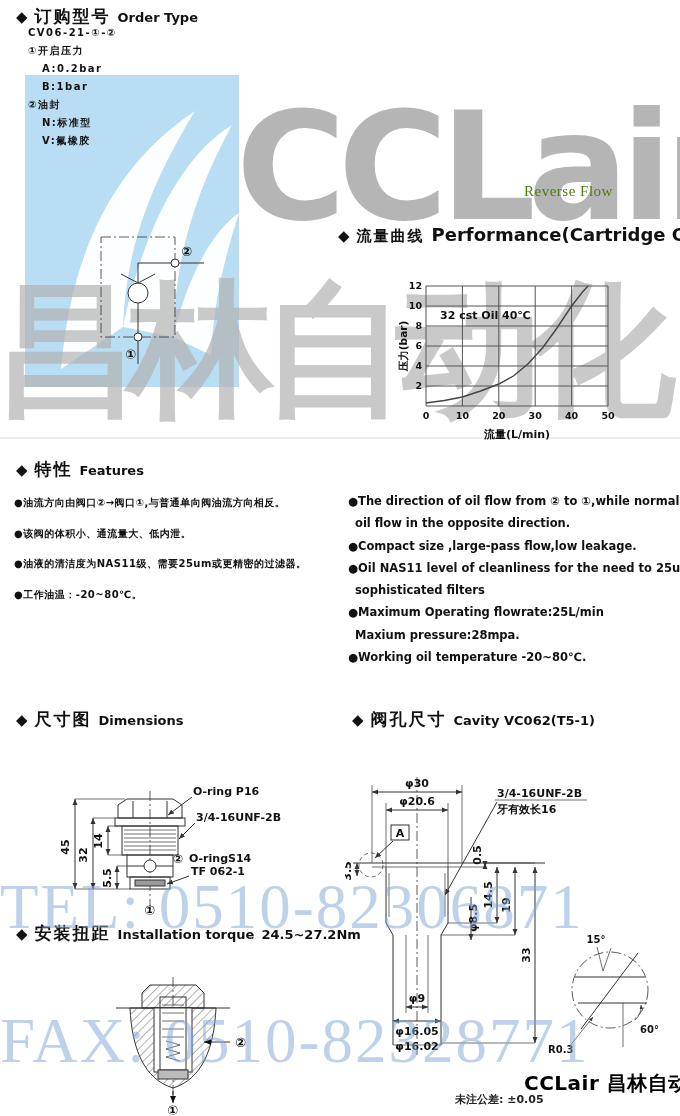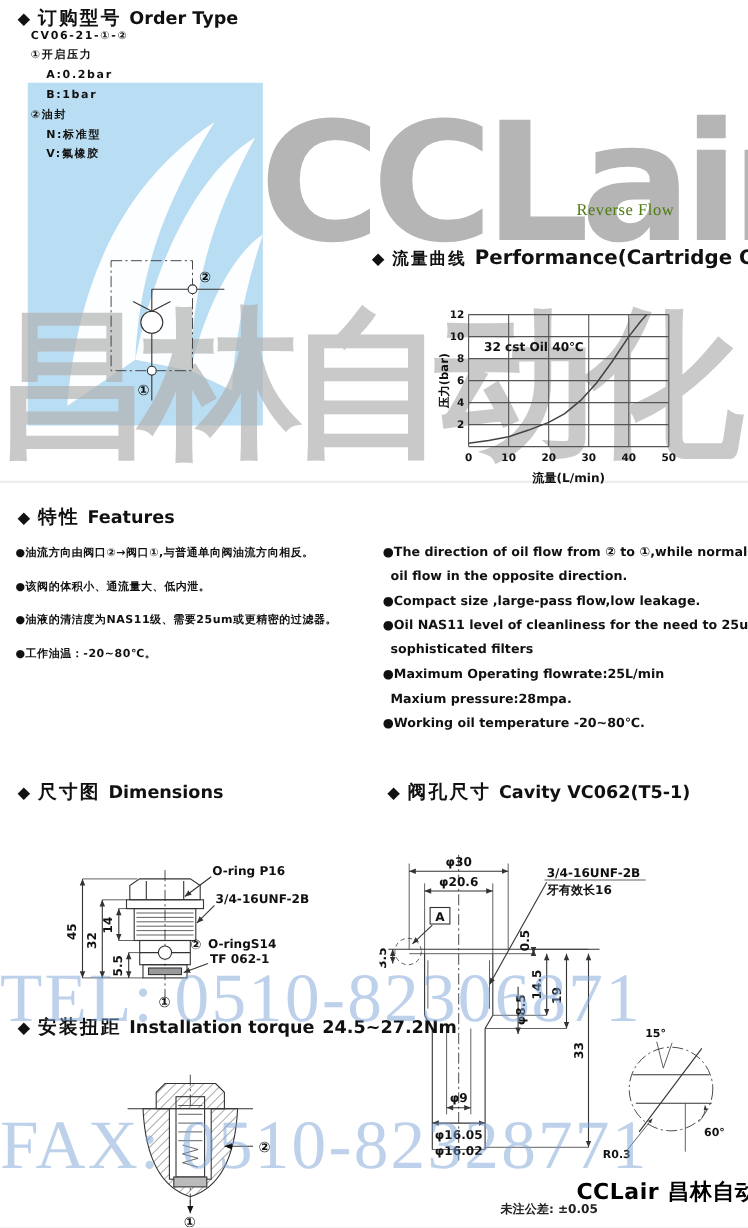--- a/index.html
+++ b/index.html
@@ -14,21 +14,21 @@
          line-height:1;letter-spacing:-12px;color:#b3b3b3;opacity:.7;white-space:nowrap;}
   .wm-blue{position:absolute;left:0;z-index:3;font-family:"Liberation Serif",serif;
            font-size:63px;color:#7fa5d8;opacity:.5;white-space:nowrap;letter-spacing:2px;
            pointer-events:none;line-height:1;}
   .divider{position:absolute;left:0;top:437px;width:680px;height:2px;background:#ececec;z-index:0;}
   
   .z1{z-index:1;}
   .sec-h{display:flex;align-items:baseline;gap:7px;font-weight:bold;white-space:nowrap;}
   .sec-h .dia{font-size:15px;}
   .sec-h .cn{font-size:17px;letter-spacing:2px;}
-  .sec-h .en{font-size:16px;letter-spacing:0;}
+  .sec-h .en{font-size:13px;letter-spacing:0;}
   .order-lines{font-size:10px;font-weight:600;line-height:18px;letter-spacing:1.5px;}
   .order-lines .ind{padding-left:14px;}
   .rev-flow{font-size:15px;color:#4d7c0f;letter-spacing:.5px;font-family:Liberation Serif, serif;}
   .feat-cn{font-size:10px;font-weight:600;line-height:30.5px;letter-spacing:.5px;white-space:nowrap;}
   .feat-en{font-size:11.5px;font-weight:600;line-height:22.3px;white-space:nowrap;}
   .feat-en .cont{padding-left:7px;}
   .tol{font-size:11px;font-weight:600;color:#222;}
   .brand{font-size:20px;font-weight:600;color:#000;letter-spacing:.5px;white-space:nowrap;}
   
   svg line,svg path,svg rect,svg circle,svg polyline,svg polygon{stroke:#333;stroke-width:1;fill:none;}

